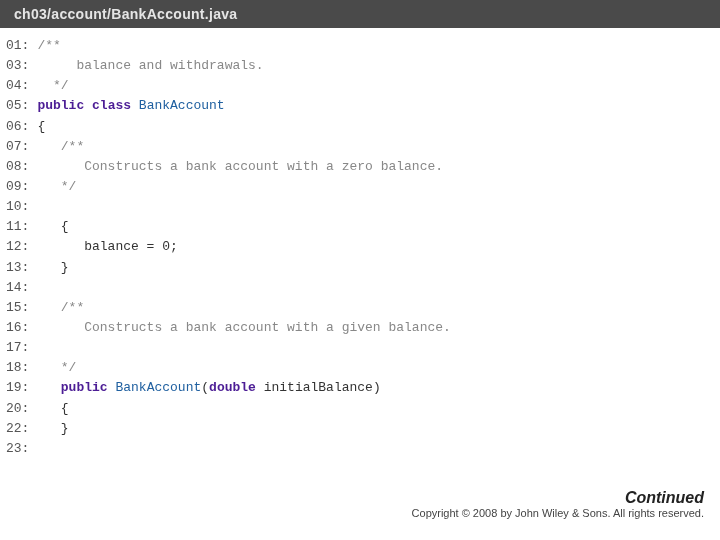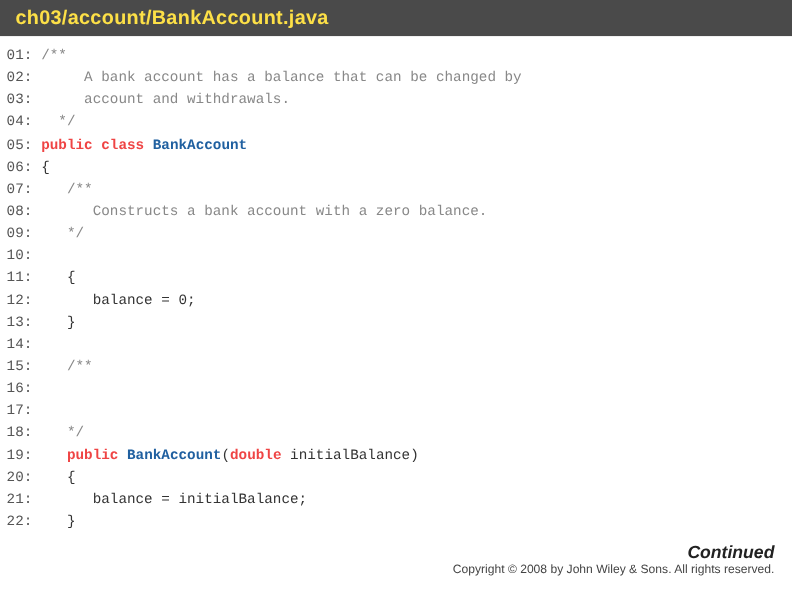--- a/index.html
+++ b/index.html
@@ -11,24 +11,24 @@
     body {
       width: 720px;
       height: 540px;
       background: #ffffff;
       font-family: 'Courier New', Courier, monospace;
       overflow: hidden;
     }
 
     .title-bar {
       background: #4a4a4a;
-      color: #fde047;
+      color: #e5e5e5;
       padding: 6px 14px;
       font-family: Arial, sans-serif;
-      font-size: 18px;
+      font-size: 14px;
       font-weight: bold;
       letter-spacing: 0.3px;
     }
 
     .code-area {
       background: #ffffff;
       padding: 8px 0 8px 0;
       height: calc(540px - 38px - 48px);
       overflow: hidden;
     }
@@ -50,23 +50,23 @@
       font-size: 13px;
     }
 
     .line-content {
       color: #333333;
       white-space: pre;
       font-size: 13px;
     }
 
     
-    .kw { color: #ef4444; font-weight: bold; } 
+    .kw { color: #4c1d95; font-weight: bold; } 
     .cm { color: #888888; } 
-    .cn { color: #2060a0; font-weight: bold; } 
+    .cn { color: #2060a0; font-weight: normal; } 
 
     .footer {
       background: #ffffff;
       height: 48px;
       display: flex;
       flex-direction: column;
       align-items: flex-end;
       justify-content: center;
       padding-right: 16px;
       padding-bottom: 4px;
@@ -94,26 +94,22 @@
   <span>ch03/account/BankAccount.java</span>
 </div>
 
 <div class="code-area" id="code-area">
 
 <div class="code-line">
       <span class="line-num">01:</span>
       <span class="line-content"><span class="cm">/**</span></span>
     </div>
     <div class="code-line">
-      <span class="line-num">02:</span>
-      <span class="line-content"><span class="cm">     A bank account has a balance that can be changed by</span></span>
-    </div>
-    <div class="code-line">
       <span class="line-num">03:</span>
-      <span class="line-content"><span class="cm">     account and withdrawals.</span></span>
+      <span class="line-content"><span class="cm">     balance and withdrawals.</span></span>
     </div>
     <div class="code-line">
       <span class="line-num">04:</span>
       <span class="line-content"><span class="cm">  */</span></span>
     </div>
     <div class="code-line">
       <span class="line-num">05:</span>
       <span class="line-content"><span class="kw">public</span> <span class="kw">class</span> <span class="cn">BankAccount</span></span>
     </div>
     <div class="code-line">
@@ -150,41 +146,38 @@
     <div class="code-line">
       <span class="line-num">14:</span>
       <span class="line-content"></span>
     </div>
     <div class="code-line">
       <span class="line-num">15:</span>
       <span class="line-content"><span class="cm">   /**</span></span>
     </div>
     <div class="code-line">
       <span class="line-num">16:</span>
+      <span class="line-content"><span class="cm">      Constructs a bank account with a given balance.</span></span>
     </div>
     <div class="code-line">
       <span class="line-num">17:</span>
     </div>
     <div class="code-line">
       <span class="line-num">18:</span>
       <span class="line-content"><span class="cm">   */</span></span>
     </div>
     <div class="code-line">
       <span class="line-num">19:</span>
       <span class="line-content">   <span class="kw">public</span> <span class="cn">BankAccount</span>(<span class="kw">double</span> initialBalance)</span>
     </div>
     <div class="code-line">
       <span class="line-num">20:</span>
       <span class="line-content">   {</span>
     </div>
     <div class="code-line">
-      <span class="line-num">21:</span>
-      <span class="line-content">      balance = initialBalance;</span>
-    </div>
-    <div class="code-line">
       <span class="line-num">22:</span>
       <span class="line-content">   }</span>
     </div>
     <div class="code-line">
       <span class="line-num">23:</span>
       <span class="line-content"></span>
     </div>
   </div>
 
 <div class="footer">

